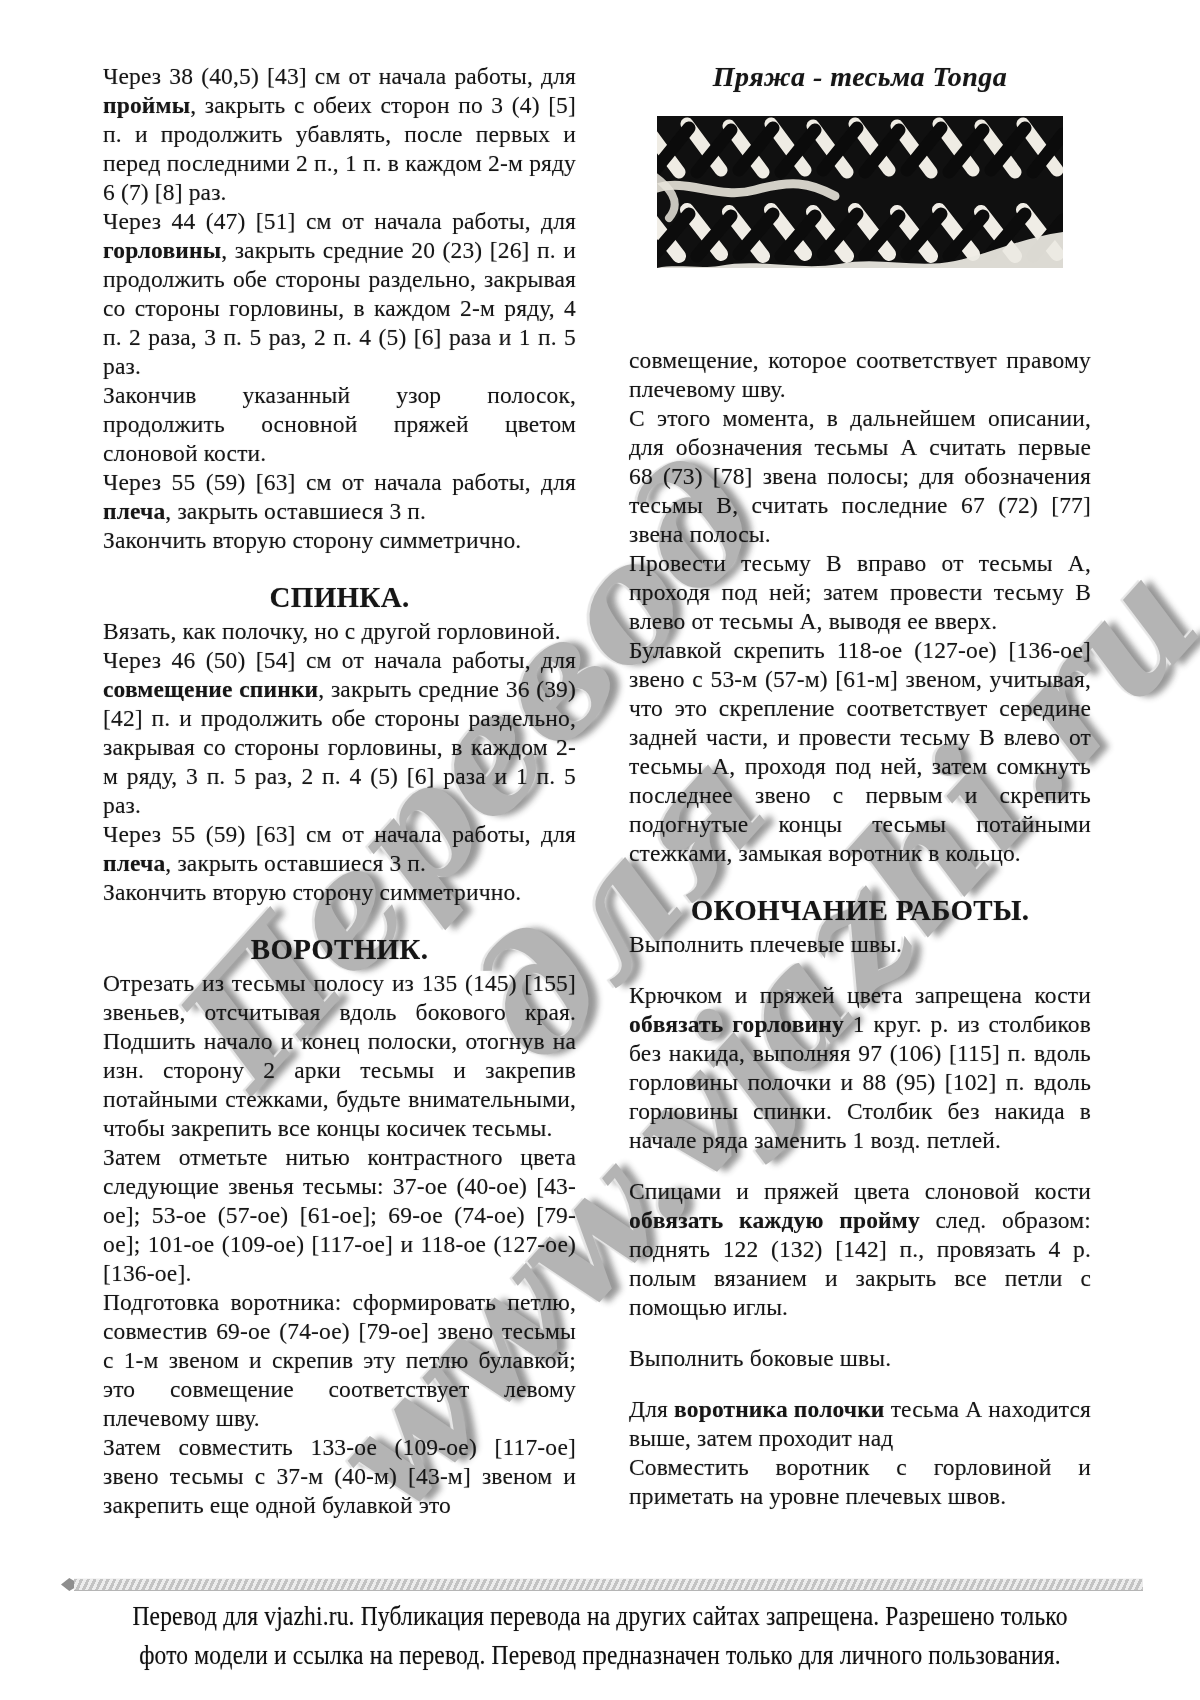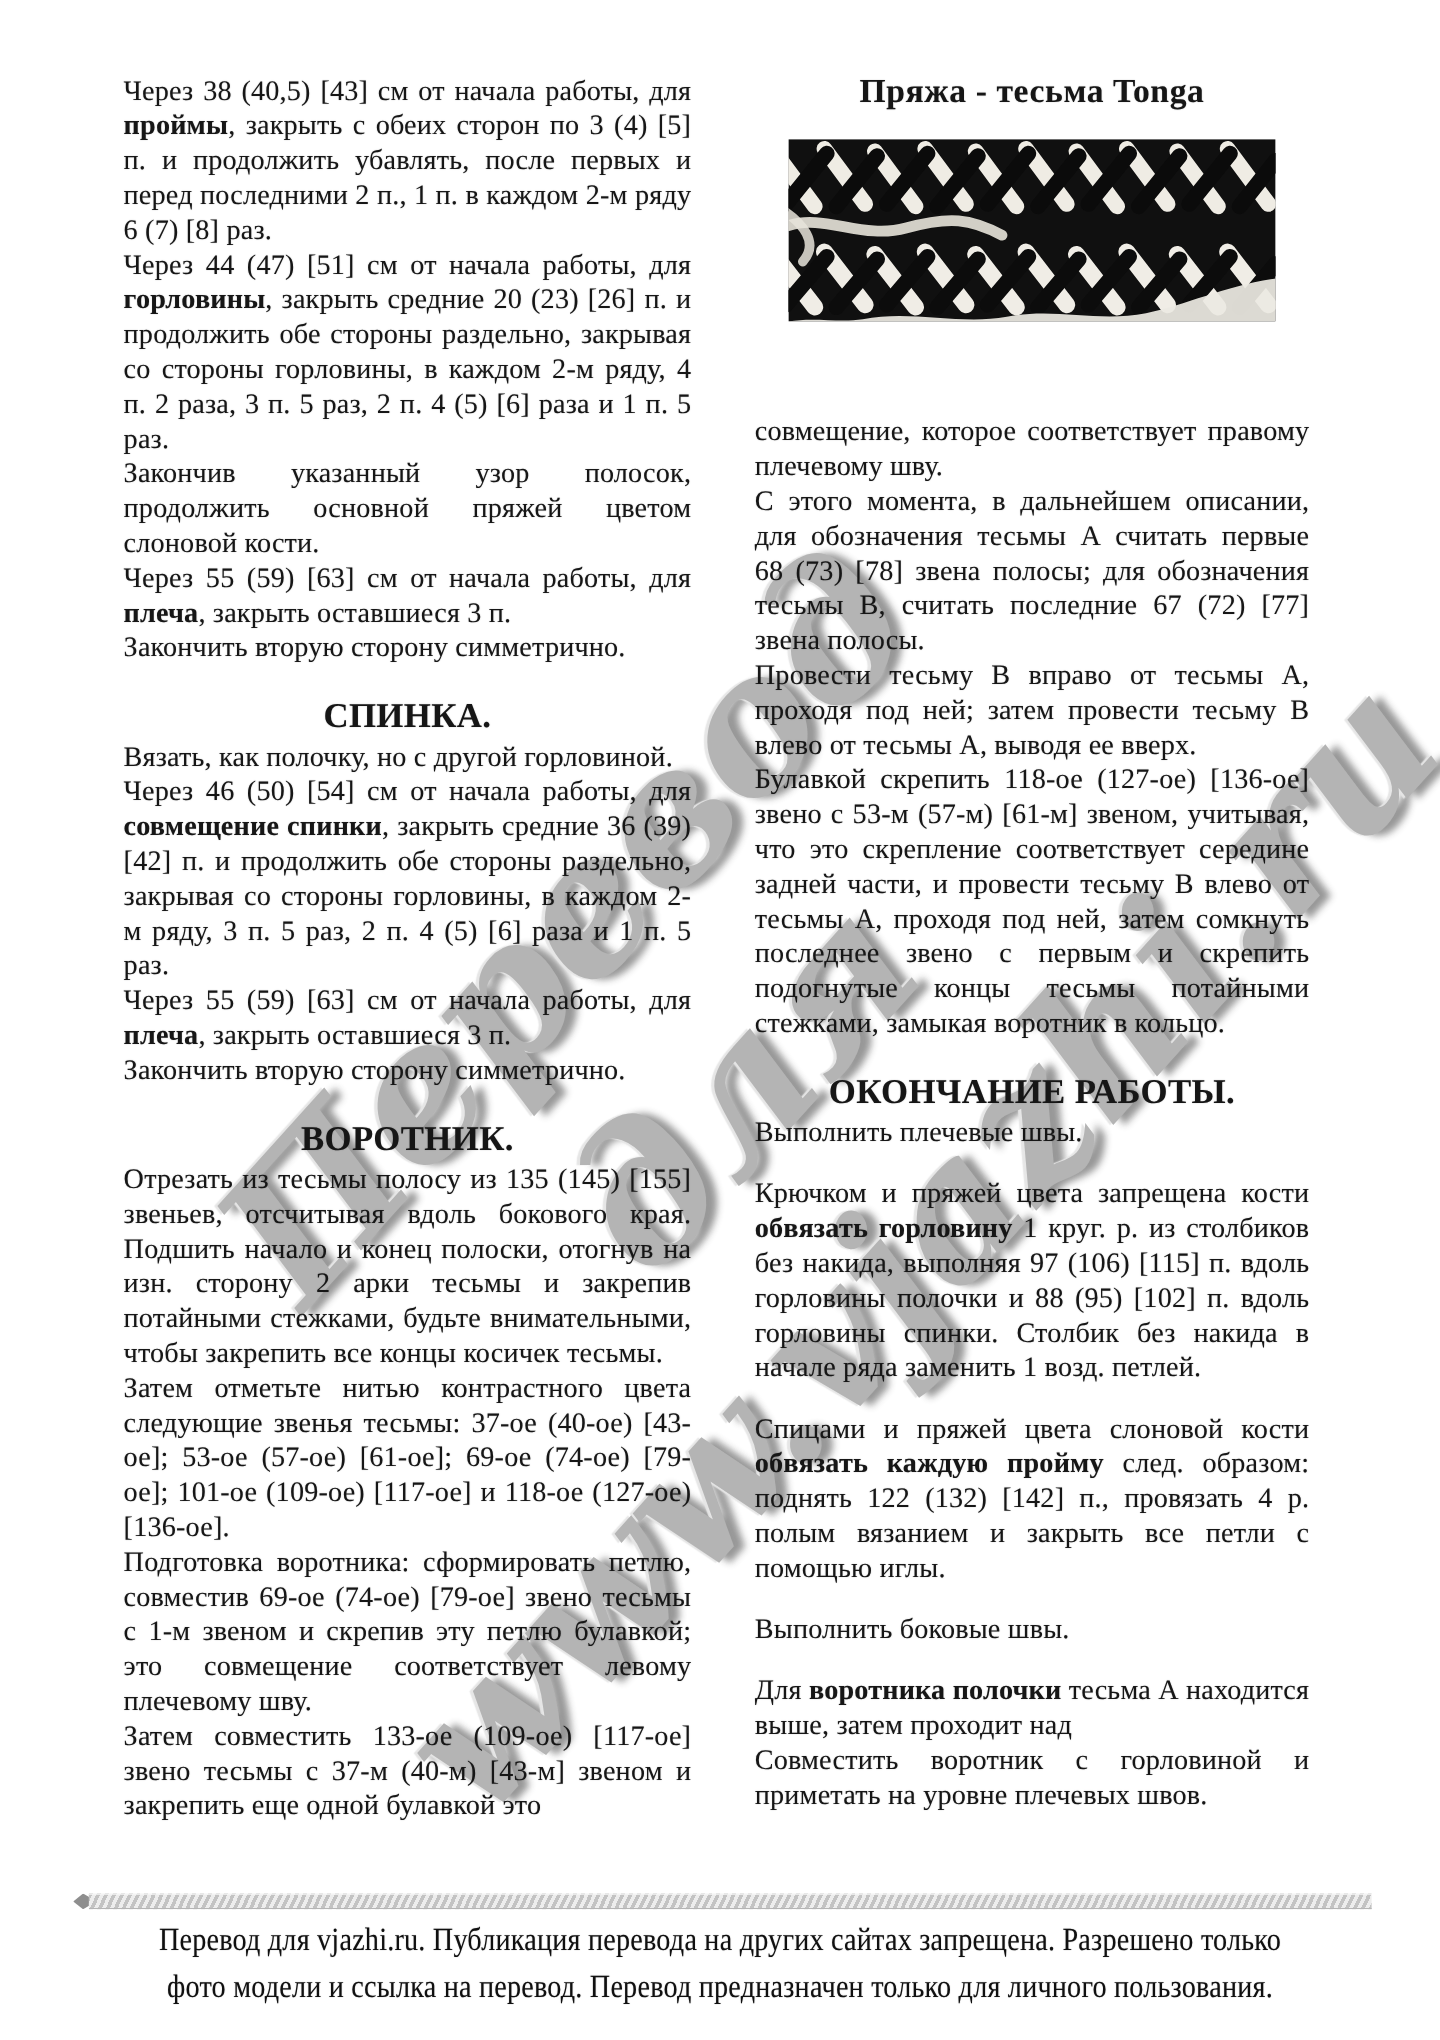--- a/index.html
+++ b/index.html
@@ -18,21 +18,21 @@
   .col p{margin:0;}
   .col h2{
     margin:0;font-size:29px;line-height:40px;font-weight:bold;letter-spacing:0.3px;
     text-align:center;
   }
   .col .gap{height:22px;}
   .bold{font-weight:bold;margin-top:27px;}
   
   .yarn-panel{position:absolute;left:629px;top:60px;width:462px;z-index:2;}
   .yarn-title{
-    text-align:center;font-size:28px;line-height:34px;font-weight:bold;
+    text-align:center;font-size:28px;line-height:34px;font-weight:bold;font-style:italic;
     letter-spacing:0.5px;text-shadow:0 0 1px rgba(25,25,25,0.35);
   }
   .yarn-photo{display:block;margin:22px auto 0;}
   
   .watermark{
     position:absolute;left:618px;top:905px;z-index:1;
     transform:translate(-50%,-50%) rotate(-48deg);
     text-align:center;font-family:"DejaVu Serif", serif;
     font-style:italic;font-weight:bold;color:#aeaeae;opacity:0.92;
     pointer-events:none;

